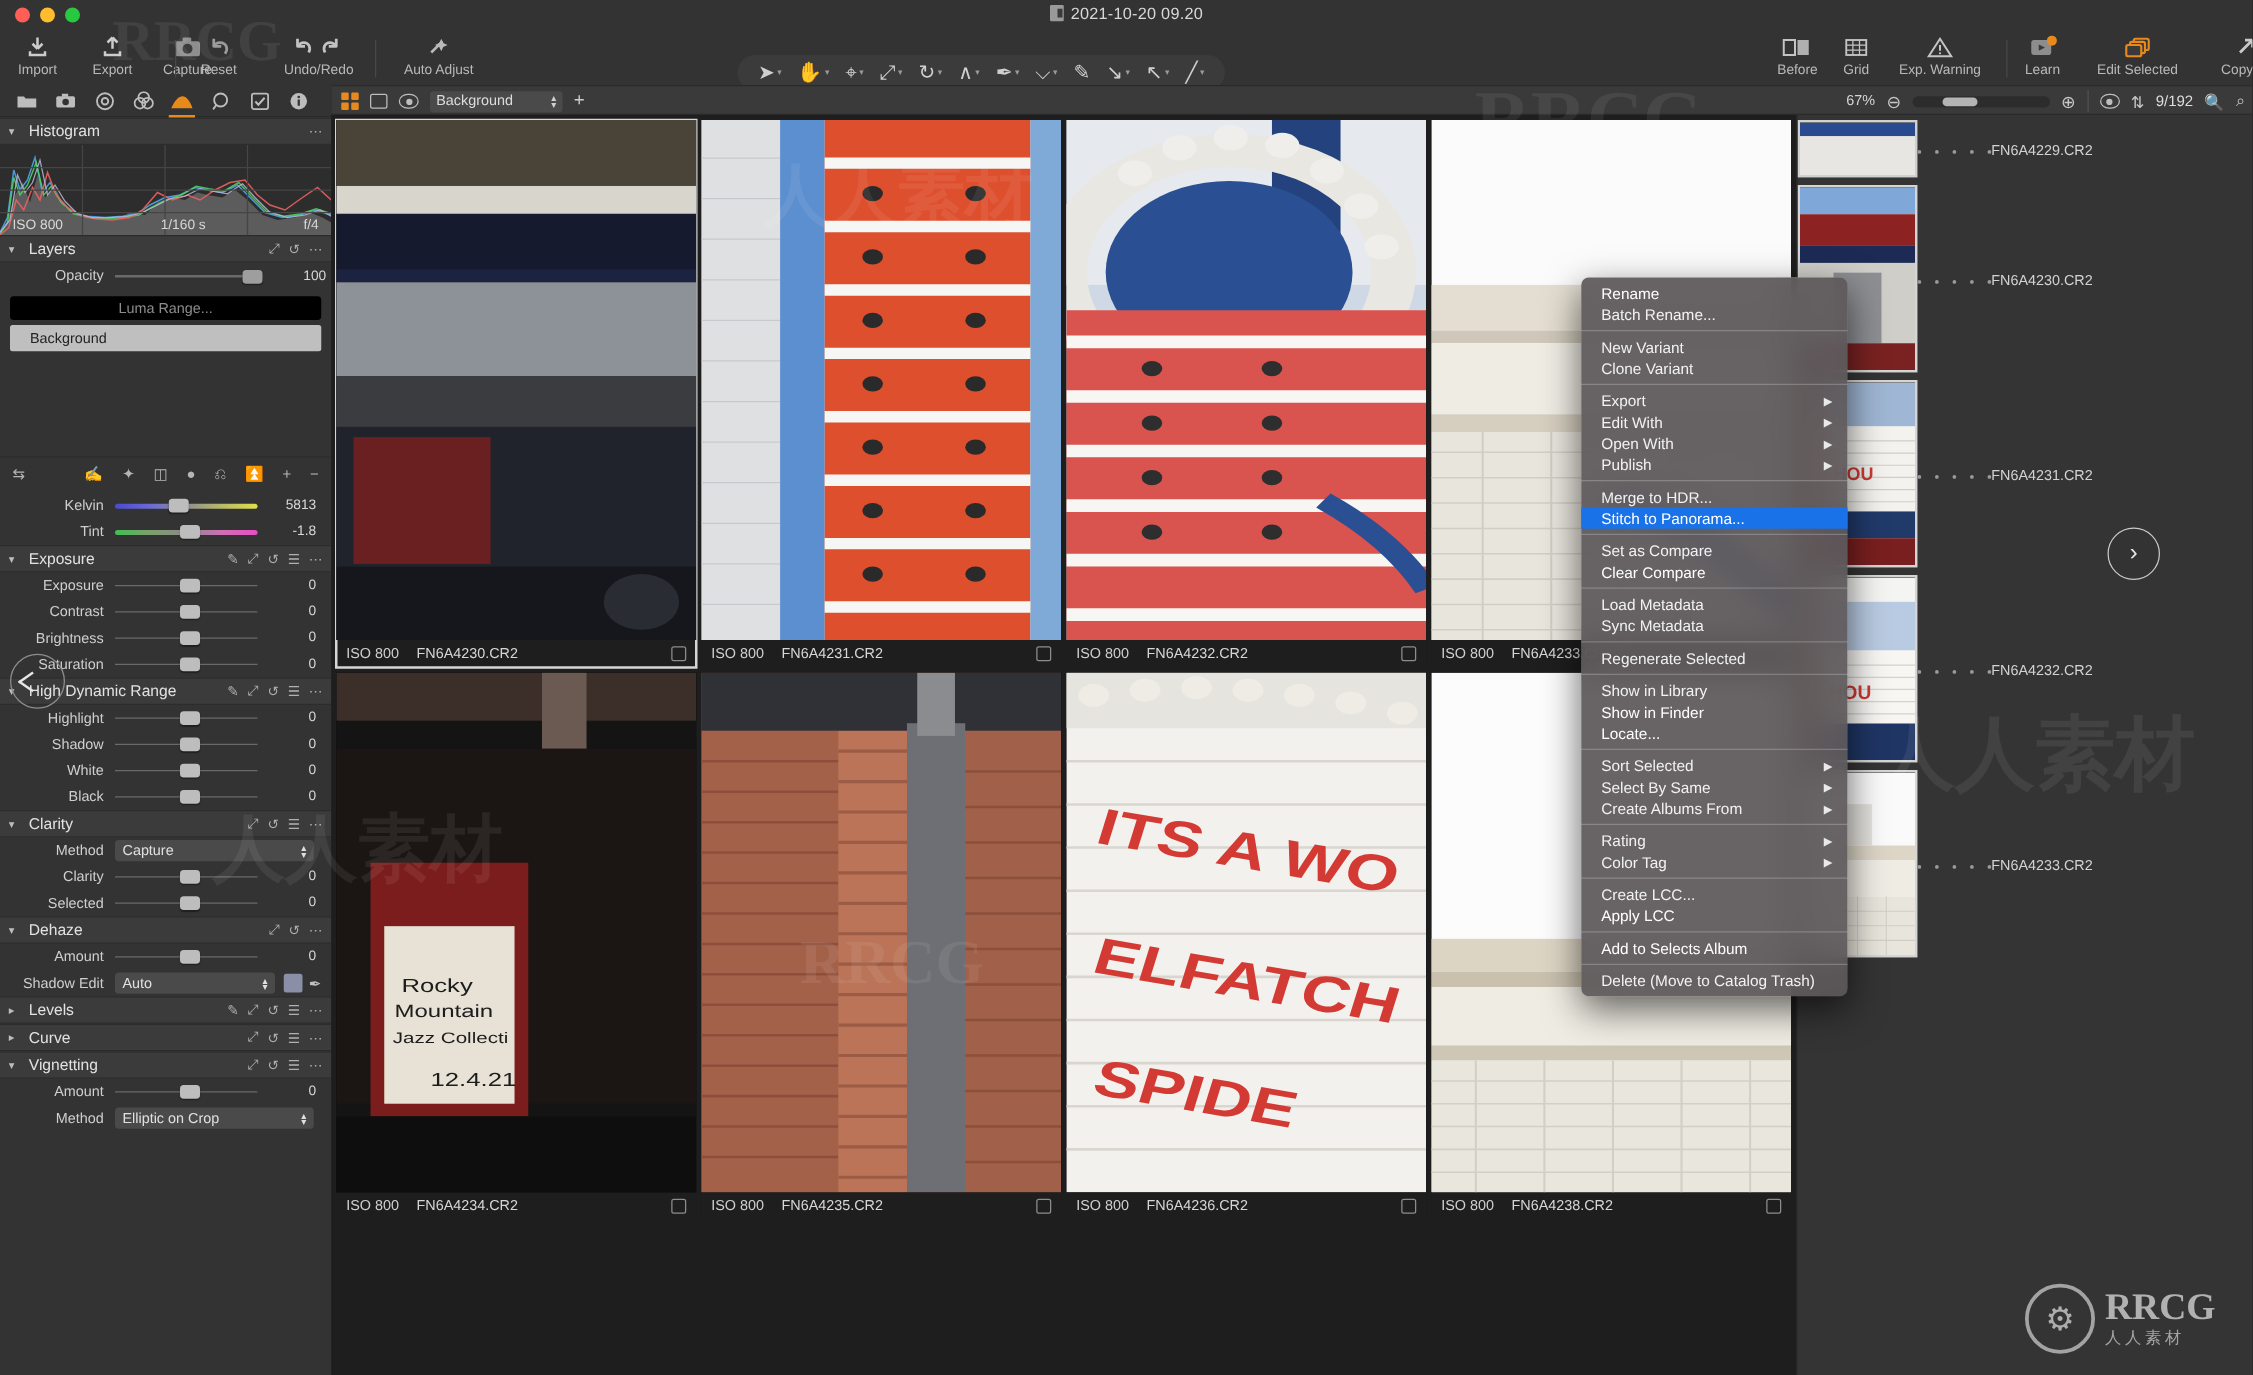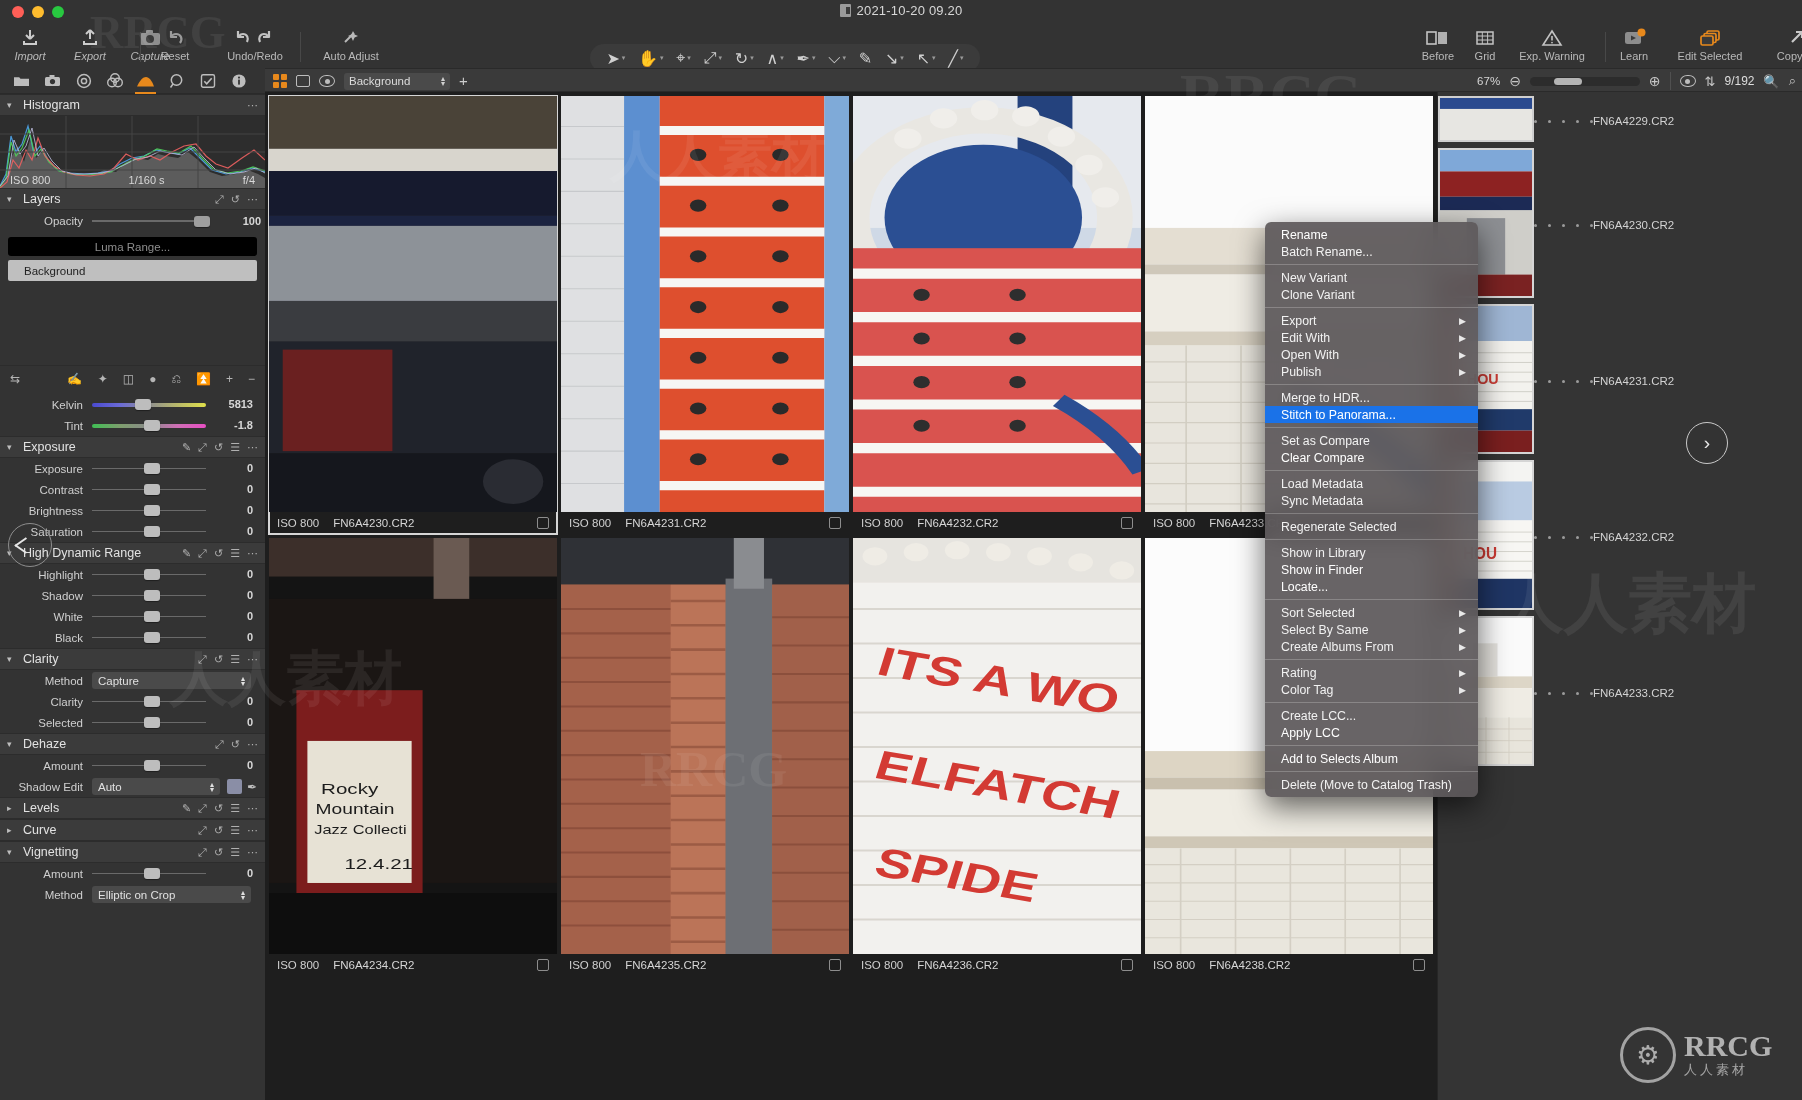--- a/index.html
+++ b/index.html
@@ -81,21 +81,21 @@
     justify-content:space-between;padding:0 10px;font-size:11px;color:#d8d8d8;}
 
   .row{display:flex;align-items:center;height:21px;padding:0 8px 0 0;}
   .row .lab{width:92px;text-align:right;padding-right:9px;font-size:11.5px;color:#cfcfcf;}
   .track{flex:1;height:14px;position:relative;display:flex;align-items:center;}
   .track .ln{position:absolute;left:0;right:0;height:1.5px;background:#6a6a6a;}
   .track .knob{position:absolute;width:16px;height:11px;background:#bdbdbd;border-radius:3px;
     box-shadow:0 1px 1px rgba(0,0,0,.4);}
   .valbox{width:44px;height:15px;background:#2a2a2a;border-radius:2px;margin-left:7px;
     font-size:11px;color:#d7d7d7;text-align:right;padding-right:4px;line-height:15px;}
-  .valbox.plain{background:transparent;font-weight:bold;}
+  .valbox.plain{background:transparent;}
 
   .gradtrack{position:absolute;left:0;right:0;height:4px;border-radius:2px;}
   .kelvin-g{background:linear-gradient(90deg,#4a4ad0,#6b6bd6,#8f8f8f,#b9b96a,#e0e04a);}
   .tint-g{background:linear-gradient(90deg,#3fbf54,#7e9e6e,#8a8a8a,#cf6fb5,#e84ec4);}
 
   .opacity-row{display:flex;align-items:center;height:22px;}
   .opacity-row .lab{width:92px;text-align:right;padding-right:9px;font-size:11.5px;color:#cfcfcf;}
   .luma{margin:5px 8px 4px 8px;height:19px;background:#000000;border-radius:3px;
     display:flex;align-items:center;justify-content:center;font-size:11.5px;color:#8d8d8d;}
   .layer-row{margin:2px 8px;height:21px;background:#bfbfbf;border-radius:2px;display:flex;
@@ -172,21 +172,21 @@
       <span class="dot y"></span>
       <span class="dot g"></span>
     </div>
     <div class="doc-title">
       <span class="dicon"></span><span>2021-10-20 09.20</span>
     </div>
   </div>
 
   <div class="toolbar">
 
-    <div class="tb-group" style="left:0px;font-style:italic;">
+    <div class="tb-group" style="left:0px;">
       <div class="tb-item">
         <div class="tb-ico">
           <svg width="22" height="20" viewBox="0 0 22 20">
               <path d="M11 2v9m0 0l-4-4m4 4l4-4" stroke="#ccc" stroke-width="2" fill="none"></path>
               <path d="M5 13v3h12v-3" stroke="#ccc" stroke-width="2" fill="none"></path>
             </svg>
         </div>
         <div class="lbl">Import</div>
       </div>
       <div class="tb-item">

